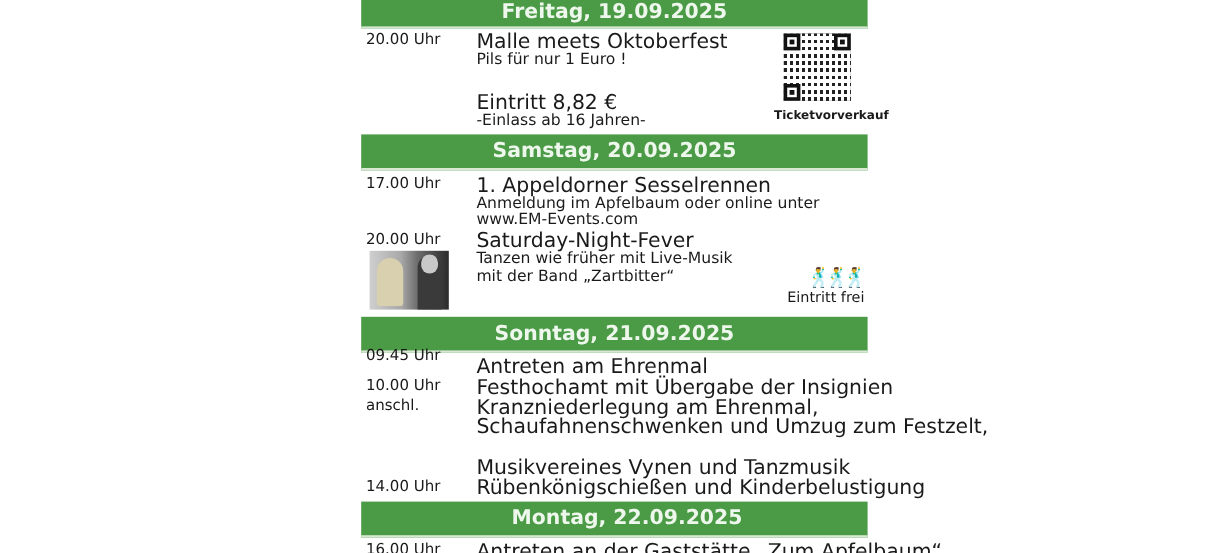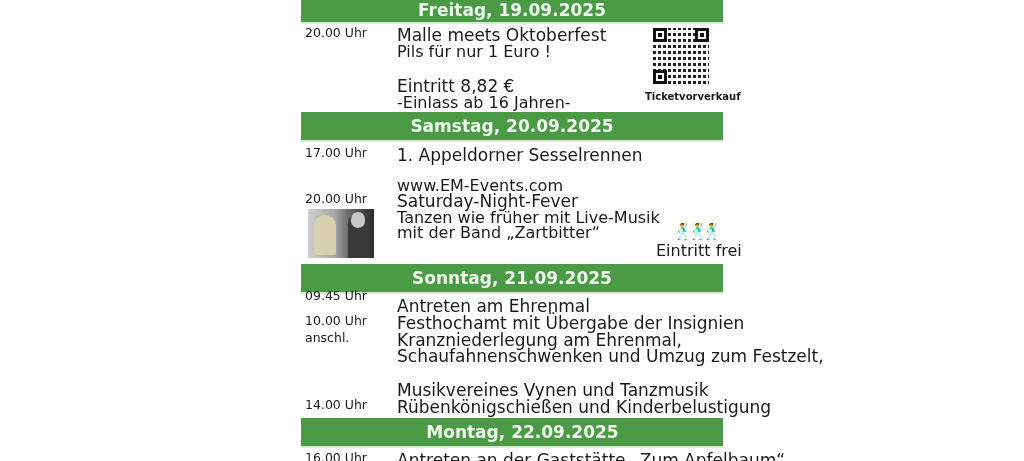--- a/index.html
+++ b/index.html
@@ -1,33 +1,33 @@
 <!DOCTYPE html>
 <html><head>
 <meta charset="utf-8">
 <style>
   html, body { margin:0; padding:0; }
   body { width:1024px; height:461px; background:#ffffff; position:relative; overflow:hidden; font-family:"DejaVu Sans", sans-serif; color:#1a1a1a; }
   .page { position:absolute; left:301px; top:0; width:422px; height:451px; }
   .day-bar { position:absolute; left:0; width:422px; height:30px; background:#4a9a46; color:#eef7ec; font-weight:bold; font-size:17px; text-align:center; line-height:28px; border-bottom:2px solid #d8e8d4; box-sizing:border-box; }
   .time { position:absolute; left:4px; font-size:12.5px; }
   .title { position:absolute; left:96px; font-size:17px; white-space:nowrap; }
-  .sub { position:absolute; left:96px; font-size:16px; white-space:nowrap; }
+  .sub { position:absolute; left:96px; font-size:13px; white-space:nowrap; }
   .qr { position:absolute; left:352px; top:28px; width:56px; height:56px; background:
       repeating-linear-gradient(90deg,#222 0 3px,#fff 3px 5px),
       repeating-linear-gradient(0deg,#222 0 3px,#fff 3px 6px); background-blend-mode:lighten; }
   .qr-corner { position:absolute; width:14px; height:14px; border:3px solid #111; background:#fff; box-sizing:border-box; }
   .qr-corner::after { content:""; position:absolute; left:2px; top:2px; width:4px; height:4px; background:#111; }
   .qr-label { position:absolute; left:344px; top:91px; font-size:10px; font-weight:bold; white-space:nowrap; }
   .photo { position:absolute; left:7px; top:209px; width:66px; height:49px; background:linear-gradient(90deg,#cfcfcf 0%,#a8a8a8 40%,#6e6e6e 60%,#2b2b2b 100%); }
   .photo .p1 { position:absolute; left:6px; top:6px; width:22px; height:40px; border-radius:11px 11px 2px 2px; background:#d9d0b0; }
   .photo .p2 { position:absolute; left:40px; top:4px; width:20px; height:45px; border-radius:10px 10px 0 0; background:#3a3a3a; }
   .photo .p2h { position:absolute; left:43px; top:3px; width:14px; height:16px; border-radius:7px; background:#c9c9c9; }
   .dancers { position:absolute; left:372px; top:222px; font-size:16px; letter-spacing:-5px; color:#111; }
-  .frei { position:absolute; left:355px; top:241px; font-size:16px; white-space:nowrap; }
+  .frei { position:absolute; left:355px; top:241px; font-size:12px; white-space:nowrap; }
 </style>
 </head>
 <body>
 
 <div class="page">
 
   <div class="day-bar" style="top:-6px;height:30px;line-height:32px;">Freitag, 19.09.2025</div>
   <div class="time" style="top:25px;">20.00 Uhr</div>
   <div class="title" style="top:25px;">Malle meets Oktoberfest</div>
   <div class="sub" style="top:42px;">Pils für nur 1 Euro !</div>
@@ -36,20 +36,21 @@
   <div class="qr">
     <div class="qr-corner" style="left:0;top:0;"></div>
     <div class="qr-corner" style="right:0;top:0;"></div>
     <div class="qr-corner" style="left:0;bottom:0;"></div>
   </div>
   <div class="qr-label">Ticketvorverkauf</div>
 
   <div class="day-bar" style="top:112px;">Samstag, 20.09.2025</div>
   <div class="time" style="top:145px;">17.00 Uhr</div>
   <div class="title" style="top:145px;">1. Appeldorner Sesselrennen</div>
+  <div class="sub" style="top:162px;">Anmeldung im Apfelbaum oder online unter</div>
   <div class="sub" style="top:176px;">www.EM-Events.com</div>
   <div class="time" style="top:191px;">20.00 Uhr</div>
   <div class="title" style="top:191px;">Saturday-Night-Fever</div>
   <div class="sub" style="top:208px;">Tanzen wie früher mit Live-Musik</div>
   <div class="sub" style="top:223px;">mit der Band „Zartbitter“</div>
   <div class="photo">
     <div class="p1"></div>
       <div class="p2"></div>
       <div class="p2h"></div>
   </div>

